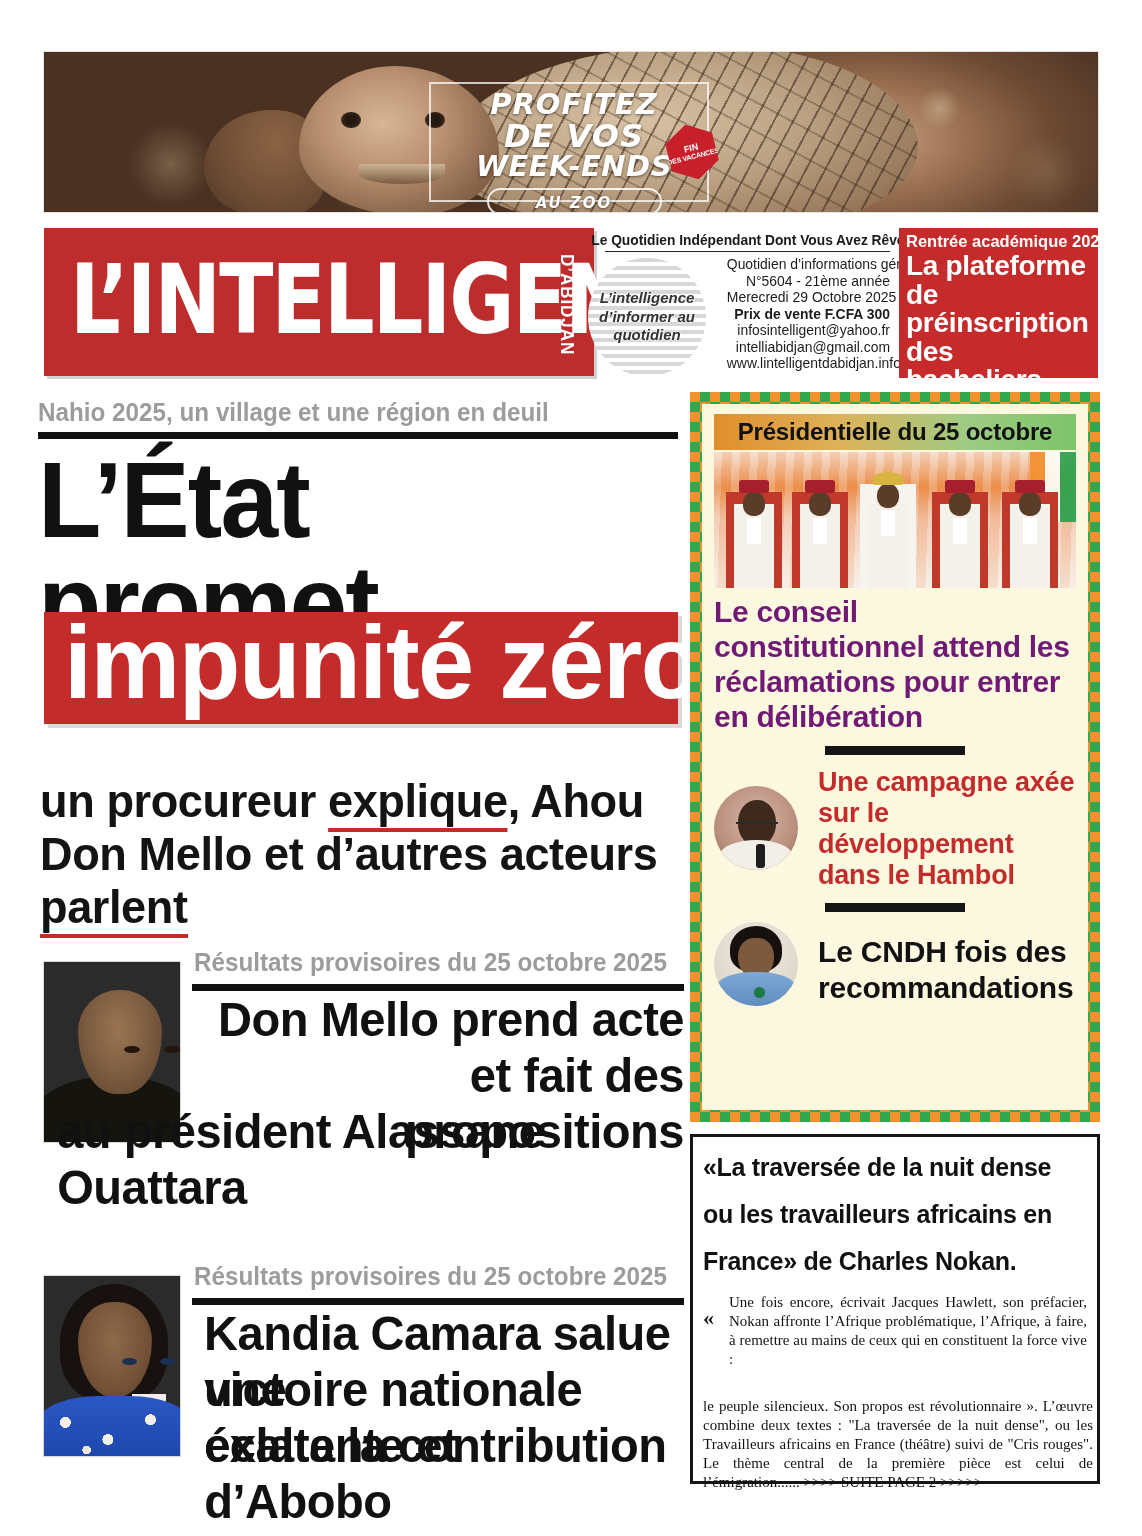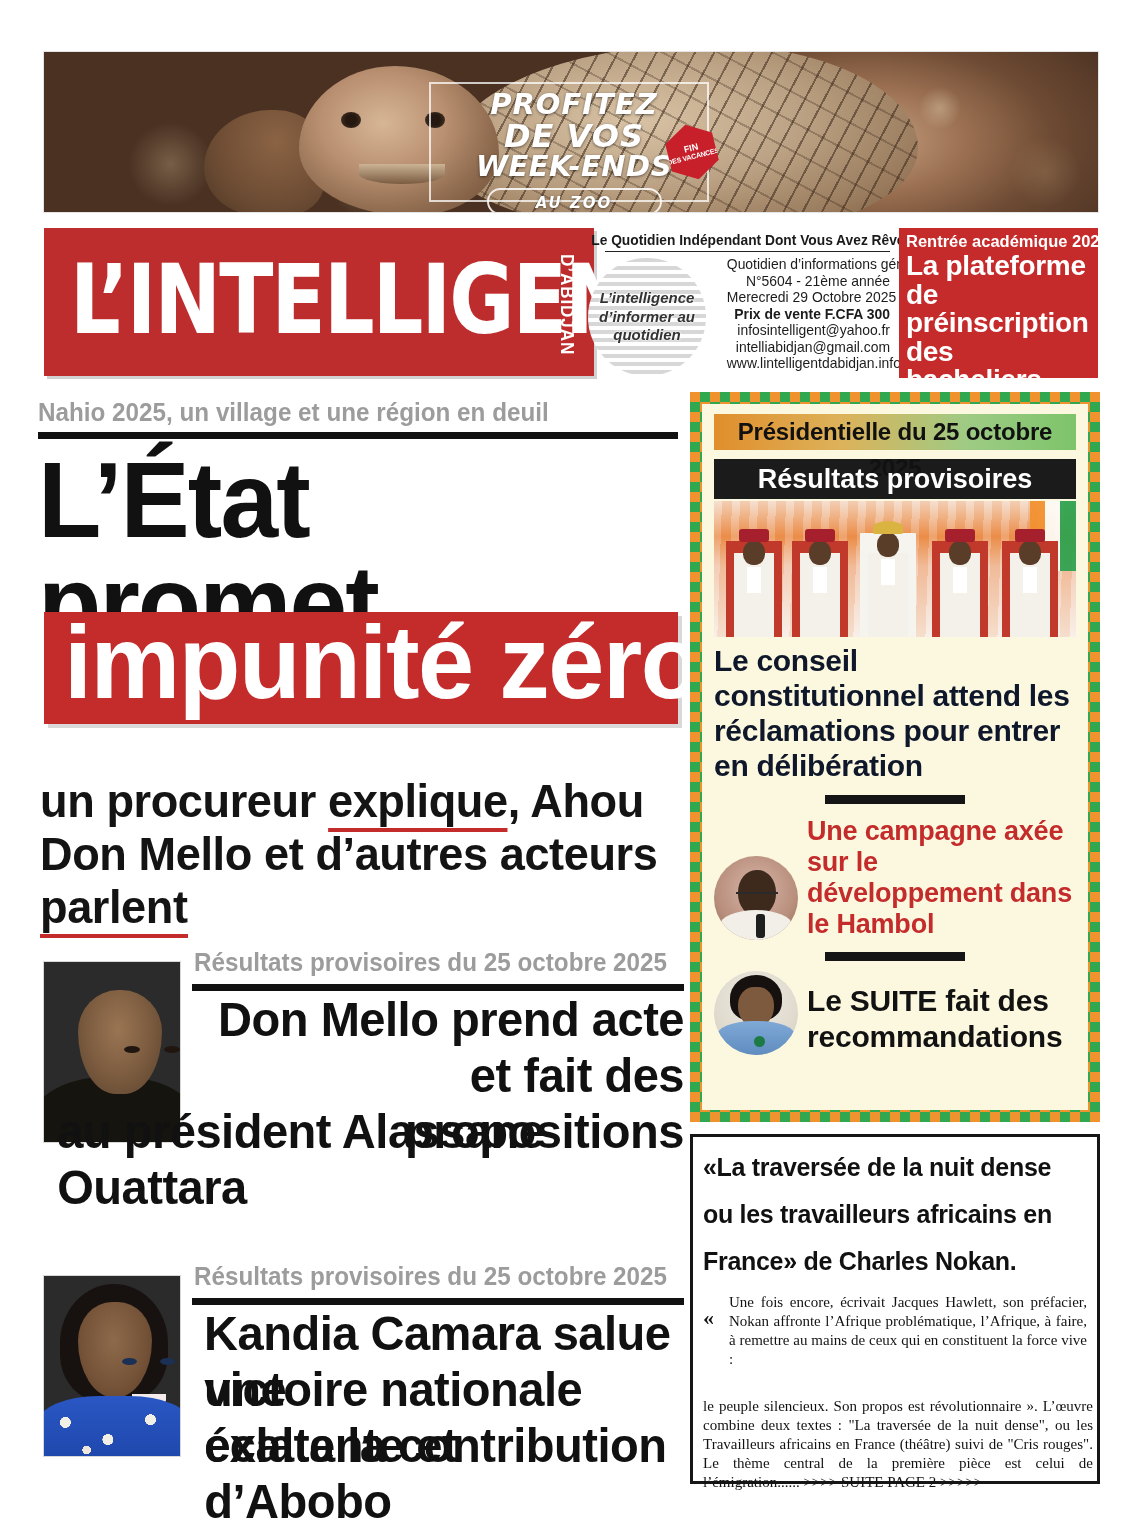--- a/index.html
+++ b/index.html
@@ -337,25 +337,25 @@
   .judge.j3 .hat { background: #d9b441; border-radius: 50% 50% 2px 2px; }
   .judge.j4 { left: 218px; } .judge.j5 { left: 288px; }
   .elec-flag {
     position: absolute; right: 0; top: 0; width: 46px; height: 70px;
     background: linear-gradient(90deg,#f2902e 33%, #fdfdf8 33% 66%, #2aa24e 66%);
     opacity: .92;
   }
   .elec-head {
     margin-top: 6px;
     font-family: "Liberation Sans Narrow", "Liberation Sans", sans-serif;
-    font-weight: 700; font-size: 30px; line-height: 35px; color: #0f172a;
+    font-weight: 700; font-size: 30px; line-height: 35px; color: #701a75;
     letter-spacing: -.3px;
   }
   .elec-divider { margin: 12px auto 10px; width: 140px; height: 9px; background: #151515; }
-  .elec-item { display: flex; align-items: flex-end; gap: 9px; }
+  .elec-item { display: flex; align-items: center; gap: 20px; }
   .avatar {
     flex: 0 0 auto; width: 84px; height: 84px; border-radius: 50%;
     overflow: hidden; position: relative;
     background: #e8d6cb;
   }
   .avatar.a1 { background: radial-gradient(circle at 50% 40%, #d8b6a8 0%, #b98f7d 60%, #8c6554 100%); }
   .avatar.a1 .head { position: absolute; left: 24px; top: 14px; width: 38px; height: 46px; background: #3d2a1c; border-radius: 48%; }
   .avatar.a1 .glass { position: absolute; left: 22px; top: 36px; width: 42px; height: 9px; border-top: 2px solid #2b2b2b; }
   .avatar.a1 .shirt { position: absolute; left: 6px; bottom: 0; width: 72px; height: 30px; background: #f2efe8; border-radius: 50% 50% 0 0; }
   .avatar.a1 .mic { position: absolute; left: 42px; bottom: 2px; width: 9px; height: 24px; background: #1e1e1e; border-radius: 3px; }
@@ -503,21 +503,20 @@
     <div class="story-rule" style="left:148px; top:36px; width:492px;"></div>
     <div class="story-head spill" style="left:150px; top:44px; width:500px;">Kandia Camara salue une</div>
     <div class="story-head spill" style="left:150px; top:100px; width:510px;">victoire nationale éclatante et</div>
     <div class="story-head spill" style="left:150px; top:156px; width:510px;">exalte la contribution d’Abobo</div>
   </div>
 
   <div class="elec-box">
     <div class="elec-inner">
 
       <div class="elec-title">Présidentielle du 25 octobre 2025</div>
-      <div class="elec-subtitle">Résultats provisoires</div>
 
       <div class="elec-photo">
         <div class="drape"></div>
         <div class="elec-flag"></div>
         <div class="judge j1">
             <div class="robe"></div>
             <div class="band"></div>
             <div class="head"></div>
             <div class="hat"></div>
           </div>
@@ -563,21 +562,21 @@
 
       <div class="elec-divider"></div>
 
       <div class="elec-item">
         <div class="avatar a2">
           <div class="hair"></div>
             <div class="face"></div>
             <div class="dress"></div>
             <div class="pin"></div>
         </div>
-        <div class="elec-item-head dark">Le SUITE fait des recommandations</div>
+        <div class="elec-item-head dark">Le CNDH fois des recommandations</div>
       </div>
 
     </div>
   </div>
 
   <div class="review-box">
     <div class="review-title">«La traversée de la nuit dense ou les travailleurs africains en France» de Charles Nokan.</div>
     <div class="review-quote">
       <span class="guill">«</span>
       <span>Une fois encore, écrivait Jacques Hawlett, son préfacier, Nokan affronte l’Afrique problématique, l’Afrique, à faire, à remettre au mains de ceux qui en constituent la force vive :</span>

